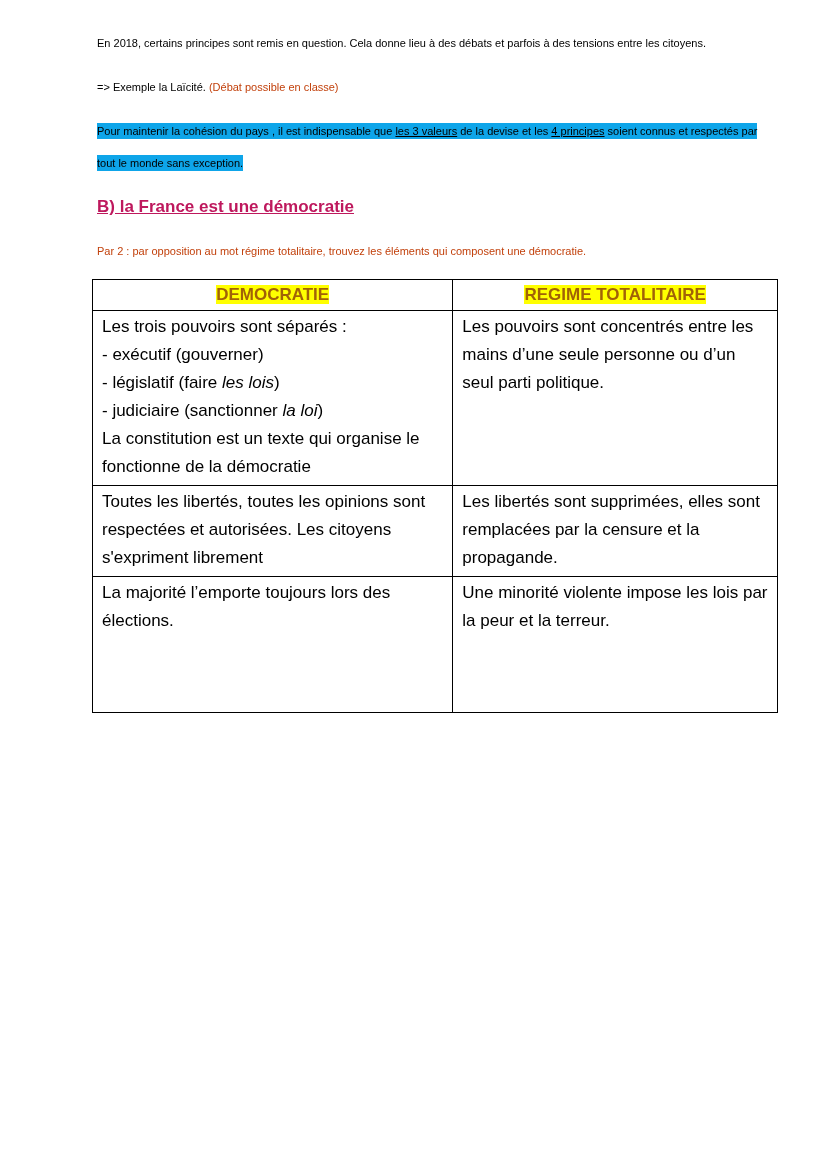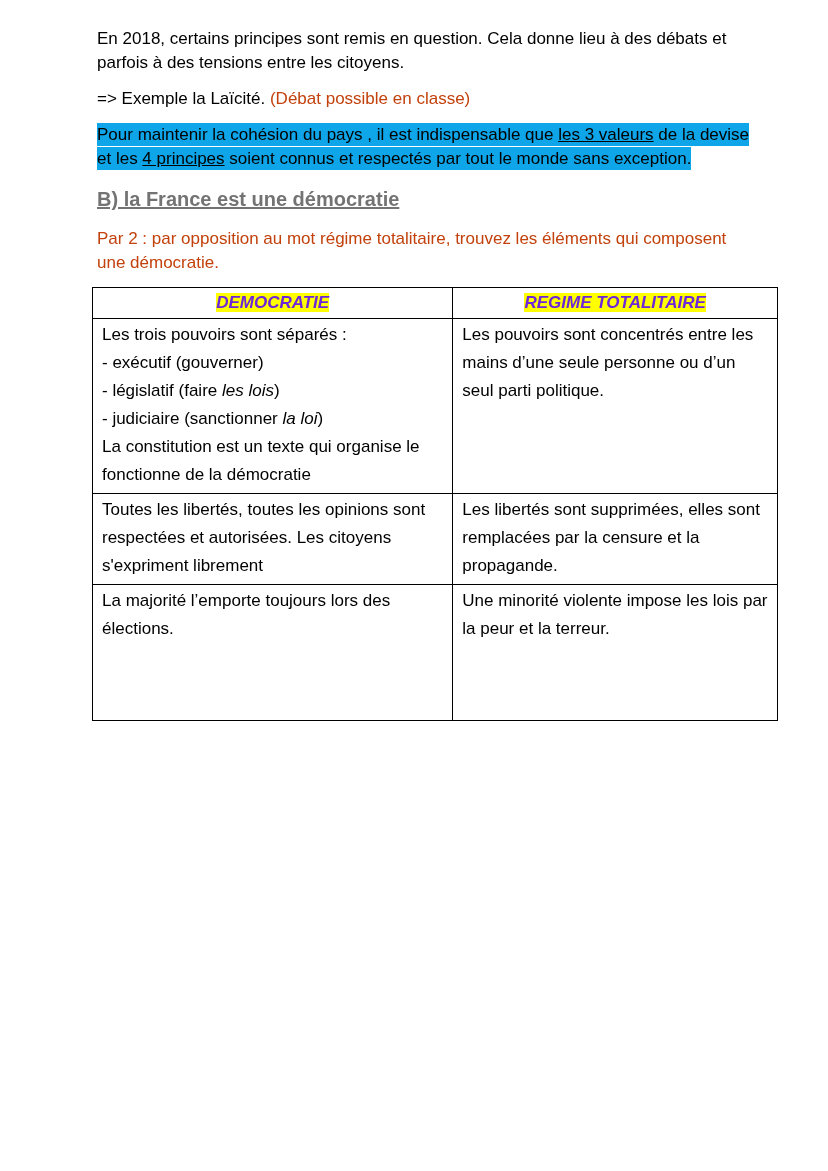--- a/index.html
+++ b/index.html
@@ -8,37 +8,37 @@
     width: 828px;
     height: 1171px;
     font-family: "Liberation Sans", sans-serif;
     color: #000000;
     overflow: hidden;
   }
   .page {
     padding: 27px 70px 0 97px;
   }
   .para {
-    font-size: 17px;
-    line-height: 24px;
+    font-size: 11px;
+    line-height: 32px;
     margin-bottom: 12px;
   }
   .green-text { color: #c2410c; }
   .hl {
     background: #0ea5e9;
     padding: 2px 0;
     -webkit-box-decoration-break: clone;
     box-decoration-break: clone;
   }
   .u { text-decoration: underline; }
   .heading-b {
-    font-size: 20px;
+    font-size: 17px;
     line-height: 32px;
     font-weight: bold;
-    color: #737373;
+    color: #be185d;
     text-decoration: underline;
     margin-bottom: 12px;
   }
   table.compare {
     border-collapse: collapse;
     table-layout: fixed;
     width: 686px;
     margin-left: -5px;
     margin-top: 10px;
   }
@@ -51,22 +51,21 @@
     line-height: 28px;
   }
   table.compare th {
     text-align: center;
     font-weight: bold;
     padding: 1px 4px;
     height: 27px;
   }
   table.compare th .th-label {
     background: #ffff00;
-    color: #6d28d9;
-    font-style: italic;
+    color: #a16207;
   }
   table.compare td {
     padding: 2px 9px 4px 9px;
   }
   table.compare tbody tr:nth-child(3) td { height: 136px; }
   .cell-line { min-height: 28px; }
   .it { font-style: italic; }
 </style>
 </head>
 <body>

